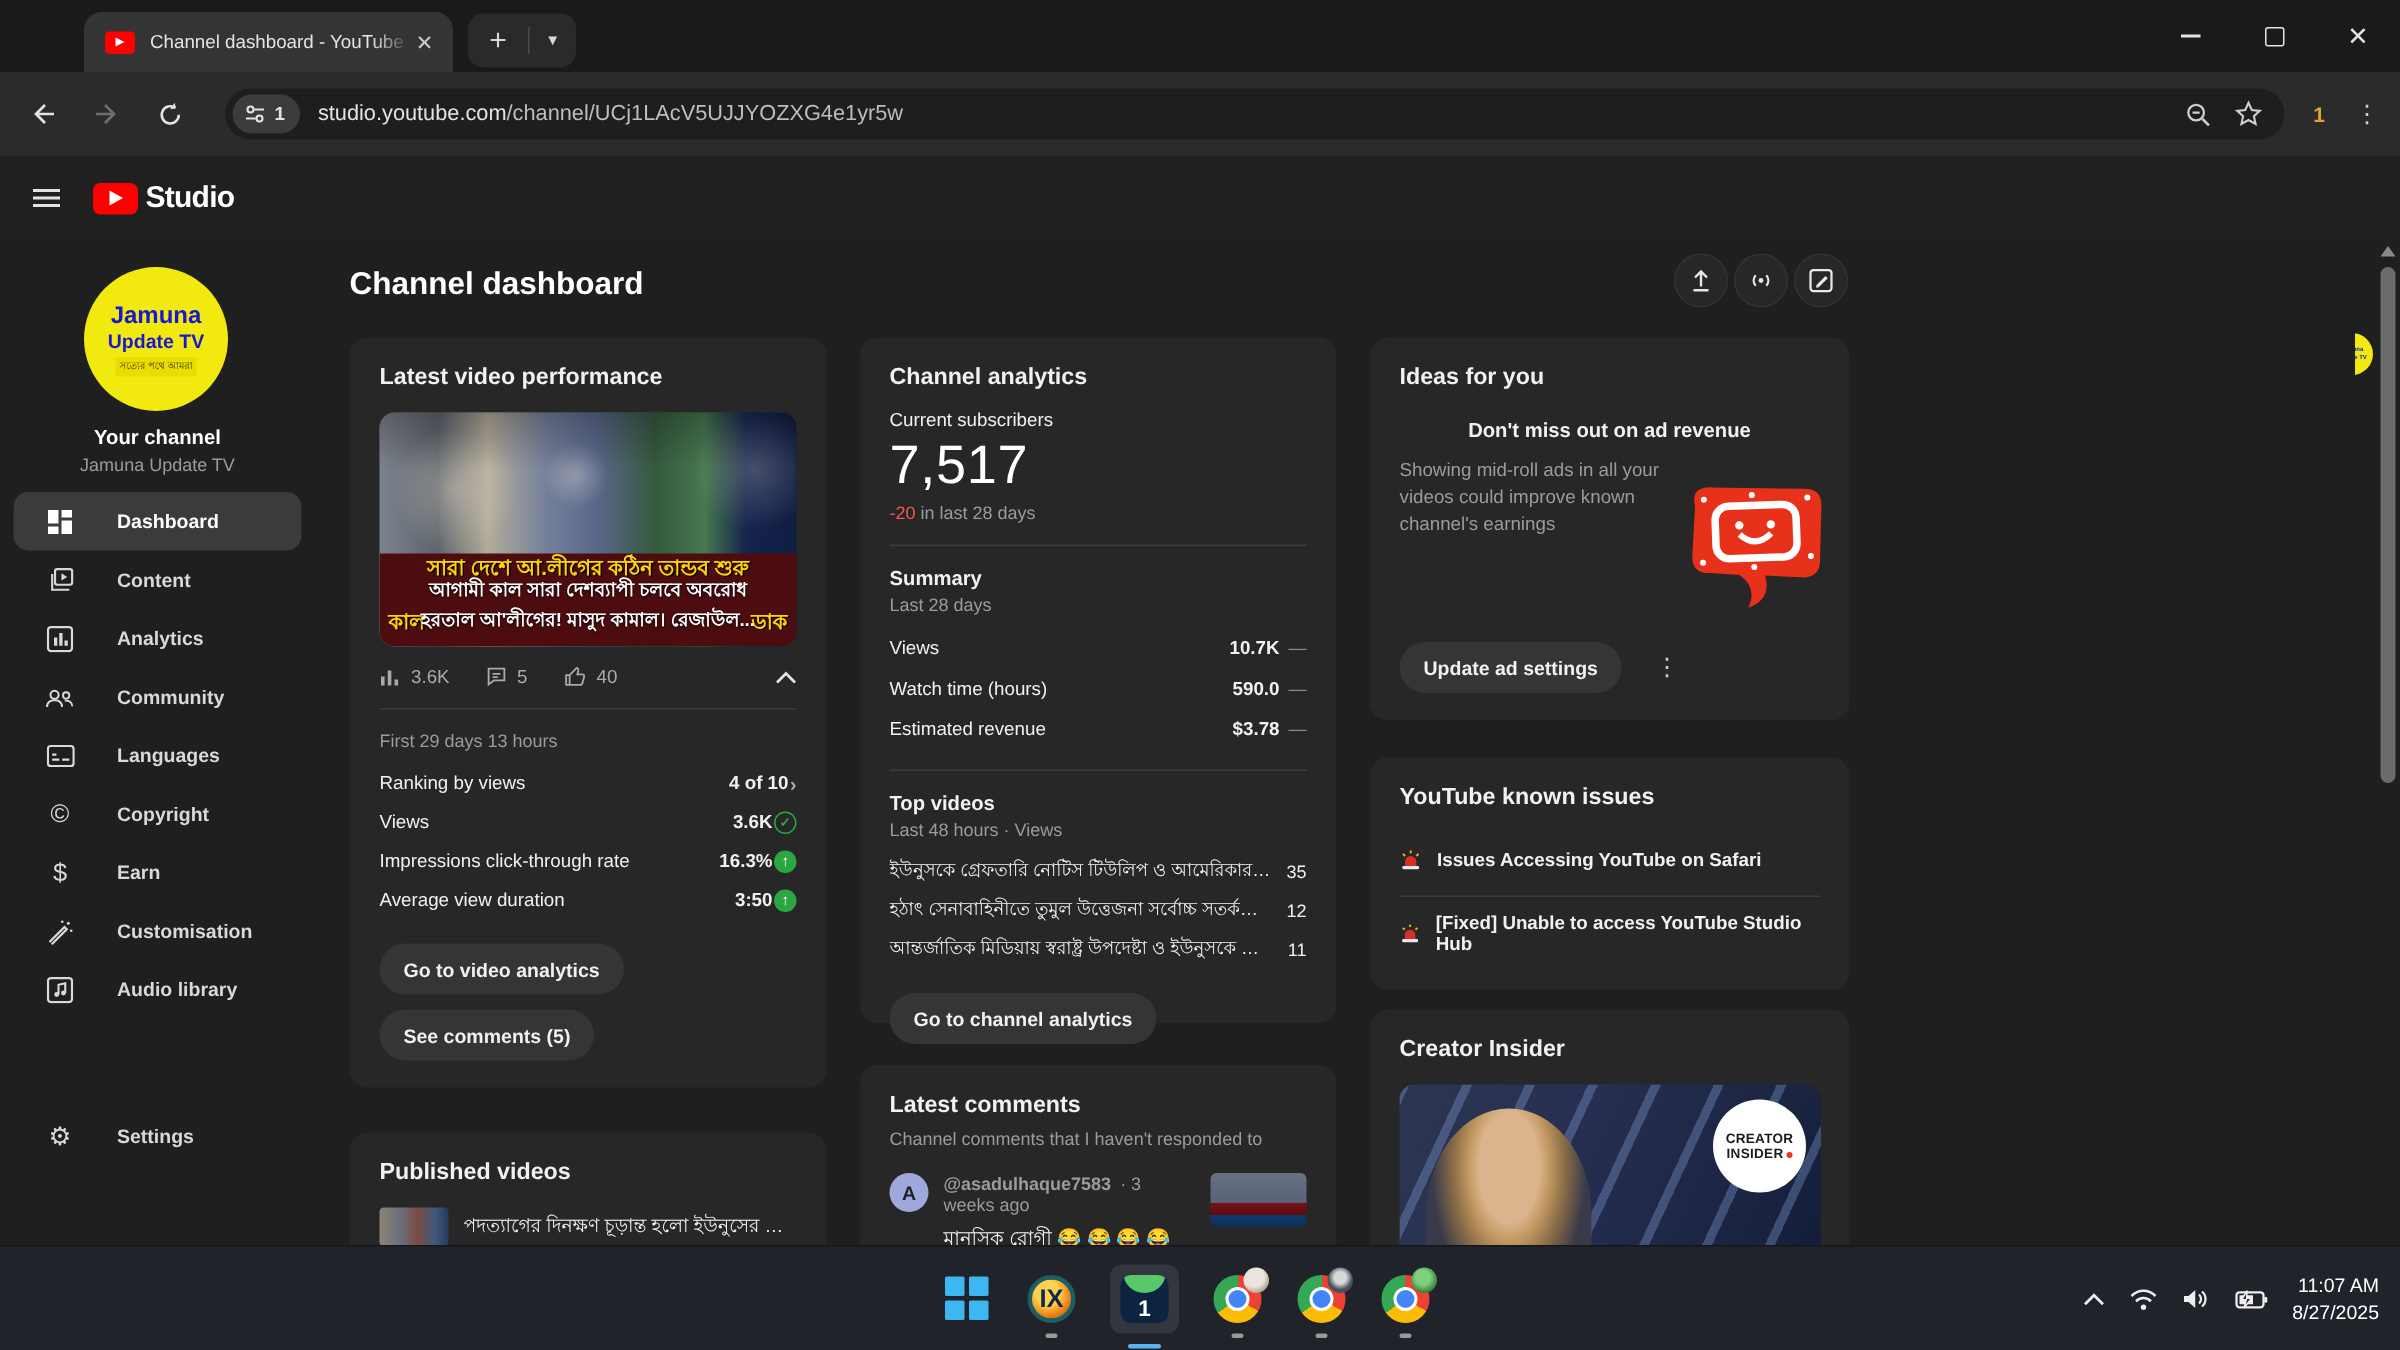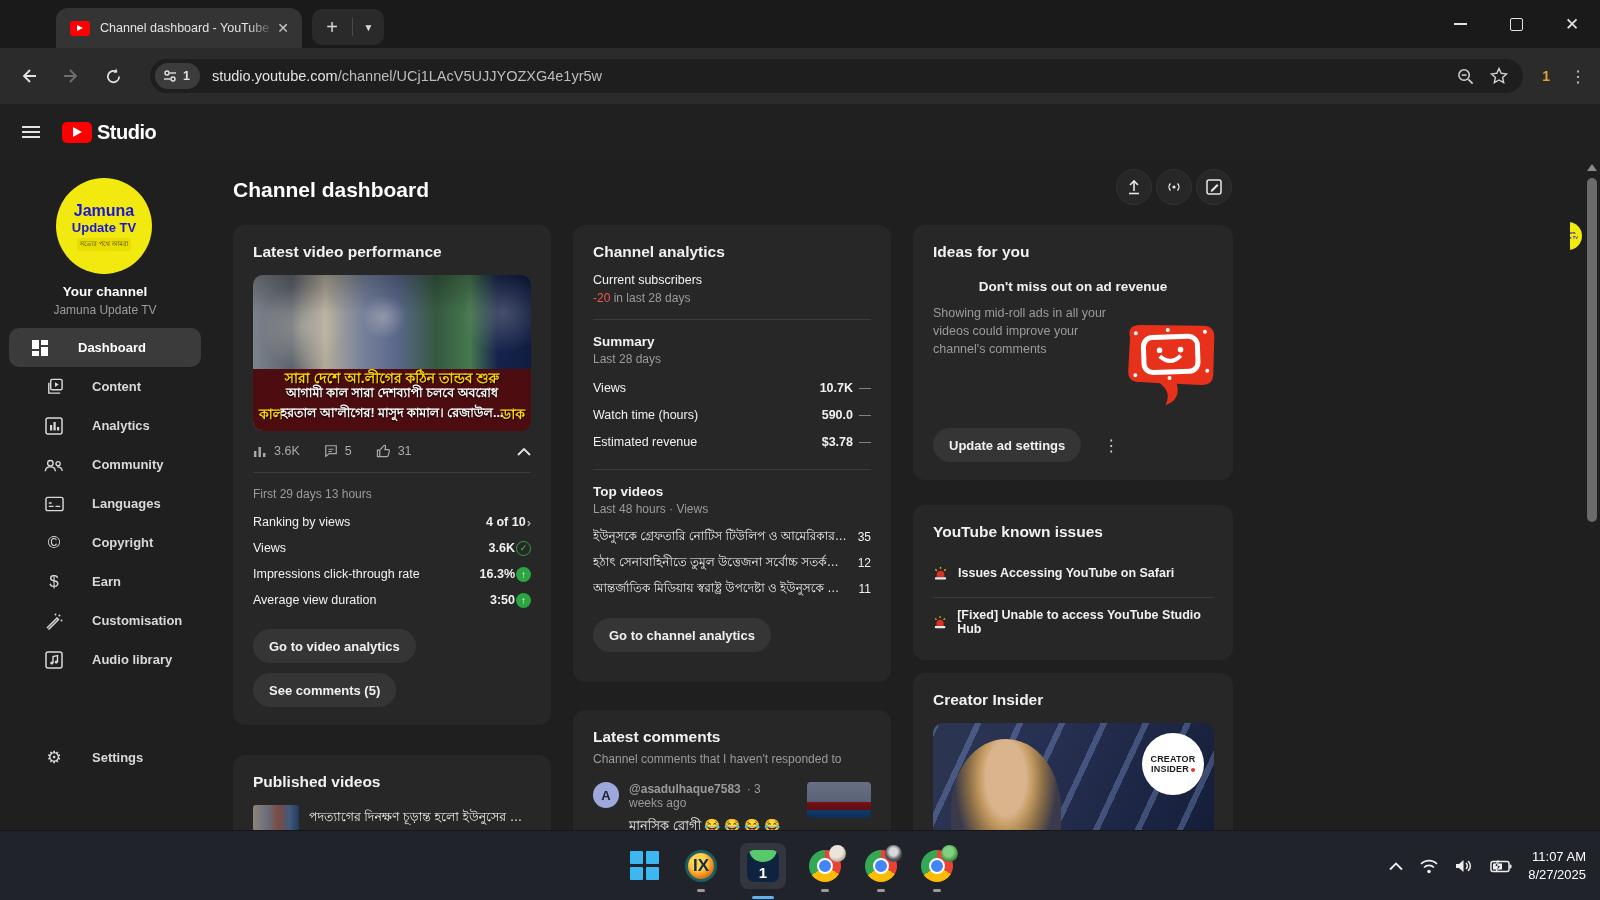--- a/index.html
+++ b/index.html
@@ -55,21 +55,21 @@
 
   
   .sidebar { position:absolute; top:160px; left:0; width:210px; height:670px; background:#1f1f1f; }
   .ch-avatar { position:absolute; left:56px; top:18px; width:96px; height:96px; border-radius:50%; background:#f2e90e; display:flex; flex-direction:column; align-items:center; justify-content:center; }
   .ch-avatar .l1 { color:#1717d6; font-weight:800; font-size:16px; }
   .ch-avatar .l2 { color:#1717d6; font-weight:800; font-size:13px; }
   .ch-avatar .l3 { color:#3a3000; font-size:6.5px; margin-top:3px; background:#e8de00; padding:1px 3px; border-radius:2px; }
   .your-channel { position:absolute; top:124px; left:0; width:210px; text-align:center; font-size:13.5px; font-weight:700; color:#fff; }
   .ch-name { position:absolute; top:143px; left:0; width:210px; text-align:center; font-size:12px; color:#9b9b9b; }
   .menu { position:absolute; top:168px; left:0; width:210px; }
-  .menu-item { height:39px; display:flex; align-items:center; padding-left:44px; gap:28px; color:#d9d9d9; }
+  .menu-item { height:39px; display:flex; align-items:center; padding-left:30px; gap:28px; color:#d9d9d9; }
   .menu-item.active { background:#3b3b3b; border-radius:10px; margin:0 9px; padding-left:21px; color:#fff; }
   .menu-item .mi-label { font-size:13px; font-weight:600; }
   .menu-item.active .mi-label { font-weight:700; }
   .mi-ic { width:20px; height:20px; display:flex; align-items:center; justify-content:center; flex:none; color:#d9d9d9; font-size:17px; }
   .menu-bottom { position:absolute; top:578px; left:0; width:210px; }
 
   
   .main { position:absolute; top:160px; left:210px; width:1360px; height:670px; background:#1f1f1f; overflow:hidden; }
   .page-title { position:absolute; left:23px; top:18px; font-size:21px; font-weight:700; color:#fff; }
   .top-actions { position:absolute; left:906px; top:9px; display:flex; gap:4px; }
@@ -438,21 +438,21 @@
         <svg width="14" height="14" viewBox="0 0 16 16">
             <path d="M2 2 H14 V11 H6 L2 14 Z" fill="none" stroke="#aaa" stroke-width="1.4"></path>
             <path d="M5 6 H11 M5 8.5 H9" stroke="#aaa" stroke-width="1.2"></path>
           </svg>
         <span>5</span>
       </span>
       <span class="grp">
         <svg width="15" height="14" viewBox="0 0 16 15">
             <path d="M1.5 6.5 H4 V13.5 H1.5 Z M4 13.5 H11.5 C12.5 13.5 13 13 13.2 12 L14.3 7.8 C14.6 6.6 14 6 13 6 H9.5 L10.2 3 C10.4 1.8 9.3 1 8.5 1.8 L4 6.5" fill="none" stroke="#aaa" stroke-width="1.3"></path>
           </svg>
-        <span>31</span>
+        <span>40</span>
       </span>
       <span class="chev-up">
         <svg width="14" height="9" viewBox="0 0 14 9">
             <path d="M1 8 L7 2 L13 8" stroke="#e3e3e3" stroke-width="1.8" fill="none"></path>
           </svg>
       </span>
     </div>
     <div class="divider"></div>
     <div class="period">First 29 days 13 hours</div>
     <div style="margin-top:8px">
@@ -496,20 +496,21 @@
     <div class="pub-row">
       <div class="pub-thumb"></div>
       <div class="pub-title">পদত্যাগের দিনক্ষণ চূড়ান্ত হলো ইউনুসের বীরের ...</div>
     </div>
 
   </div>
 
   <div class="card" style="left:363px; top:65px; width:318px; height:457px;">
     <div class="card-title">Channel analytics</div>
     <div class="sub-label">Current subscribers</div>
+    <div class="big-num">7,517</div>
     <div class="delta"><span class="neg">-20</span><span> in last 28 days</span></div>
     <div class="divider"></div>
     <div class="sec-title">Summary</div>
     <div class="sec-sub">Last 28 days</div>
     <div style="margin-top:8px">
       <div class="sum-row">
         <span class="lbl">Views</span>
         <span class="val">10.7K</span>
           <span class="trend">—</span>
       </div>
@@ -553,21 +554,21 @@
         <div class="cm-head"><span>@asadulhaque7583</span><span class="time">· 3 weeks ago</span></div>
         <div class="cm-text">মানসিক রোগী 😂 😂 😂 😂</div>
       </div>
       <div class="cm-thumb"></div>
     </div>
   </div>
 
   <div class="card" style="left:703px; top:65px; width:320px; height:255px;">
     <div class="card-title">Ideas for you</div>
     <div class="ideas-head">Don't miss out on ad revenue</div>
-    <div class="ideas-body">Showing mid-roll ads in all your videos could improve your channel's comments</div>
+    <div class="ideas-body">Showing mid-roll ads in all your videos could improve known channel's earnings</div>
     <div class="sticker">
       <svg width="100" height="92" viewBox="0 0 100 90">
         <path fill="#e8311a" d="M12 18 Q9 5 24 6 L84 9 Q98 9 96 23 L94 56 Q94 69 81 68 L57 66 Q61 82 45 87 Q52 74 40 65 L21 63 Q8 63 9 51 Z"></path>
         <rect x="25" y="19" width="54" height="35" rx="9" fill="none" stroke="#fff" stroke-width="5"></rect>
         <circle cx="41" cy="32" r="2.8" fill="#fff"></circle>
           <circle cx="62" cy="32" r="2.8" fill="#fff"></circle>
         <path d="M41 38 Q51.5 48 62 38" stroke="#fff" stroke-width="4" fill="none"></path>
         <circle cx="18" cy="14" r="2" fill="#fff"></circle>
           <circle cx="50" cy="12" r="2" fill="#fff"></circle>
           <circle cx="87" cy="15" r="2" fill="#fff"></circle>

